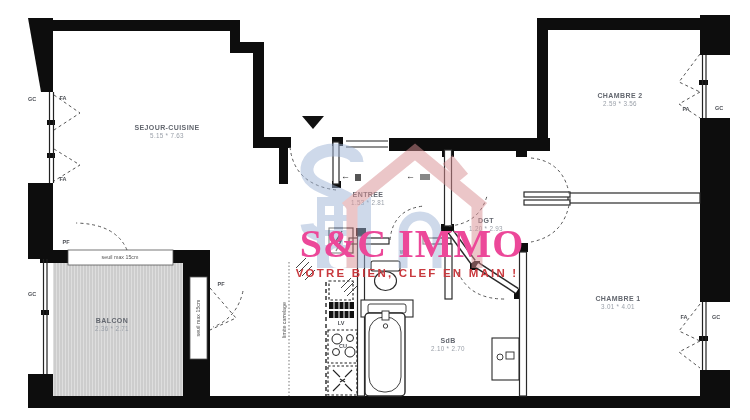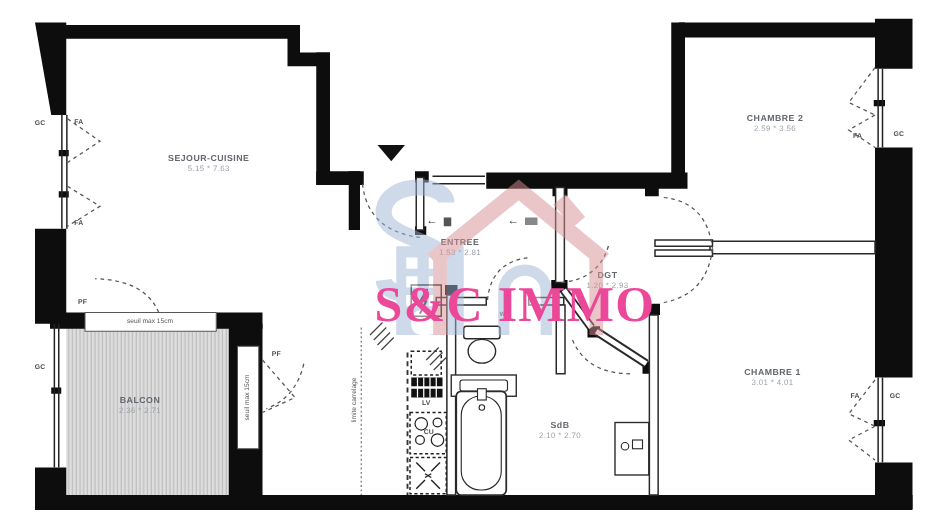--- a/index.html
+++ b/index.html
@@ -253,14 +253,15 @@
         <path d="M346,208 L415,152 L483,208" stroke="#d98f93" stroke-width="13"></path>
         <line x1="352" y1="202" x2="352" y2="268" stroke="#d98f93" stroke-width="11"></line>
         <line x1="477" y1="202" x2="477" y2="268" stroke="#d98f93" stroke-width="11"></line>
         <rect x="449" y="157" width="13" height="24" fill="#d98f93" transform="rotate(-40 455 169)"></rect>
         <path d="M403,268 L403,233 A17,17 0 0 1 437,233 L437,268" stroke="#9fb4d6" stroke-width="9" fill="#fff"></path>
       </g>
     </g>
   </svg>
 
   <div id="wm-brand">S&amp;C IMMO</div>
+  <div id="wm-tagline">VOTRE BIEN, CLEF EN MAIN !</div>
 
 </div>
 
 </body></html>

